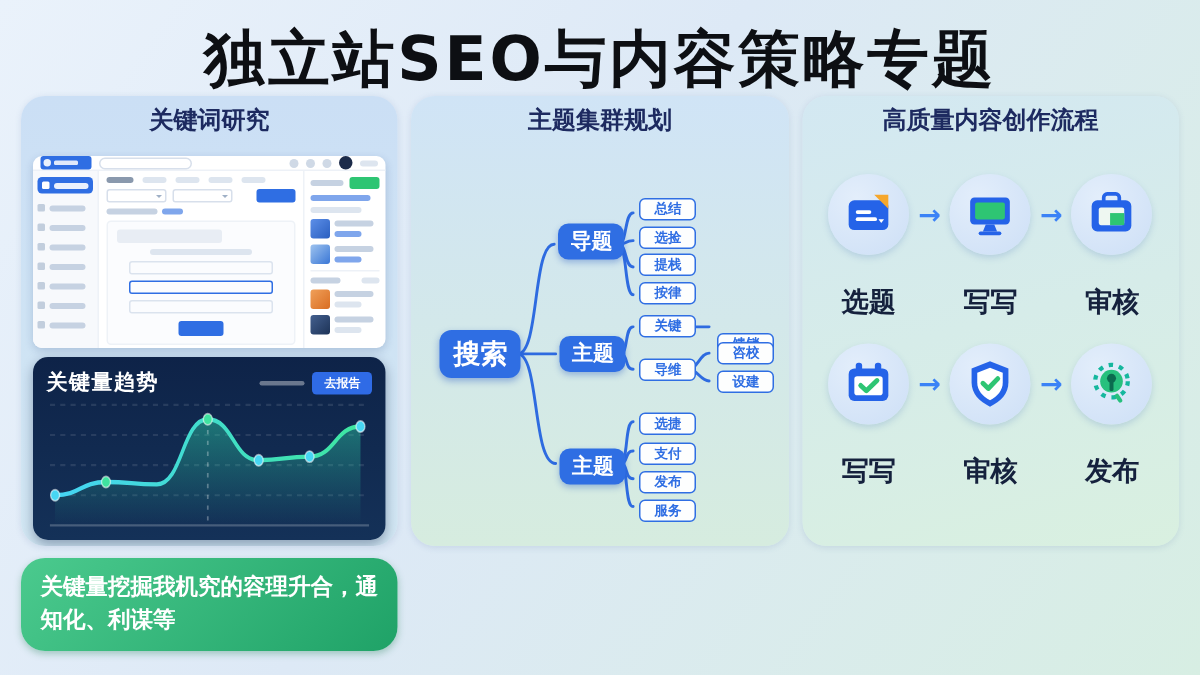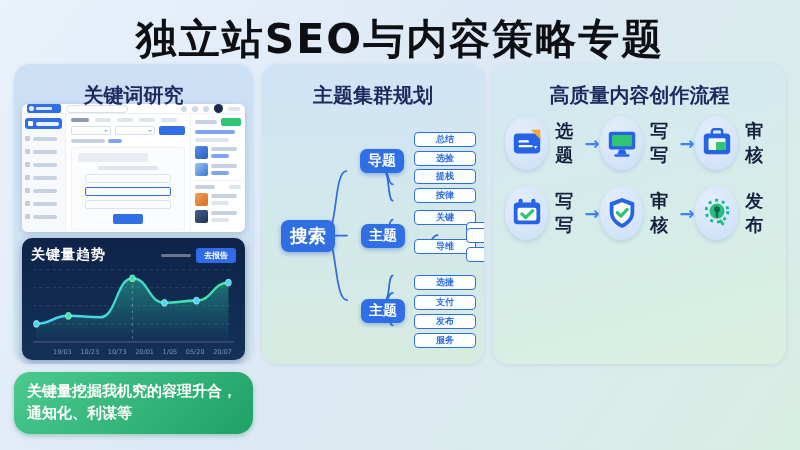--- a/index.html
+++ b/index.html
@@ -12,21 +12,21 @@
   .page-title {
     text-align:center; font-size:41px; font-weight:900; color:#0d0f13;
     letter-spacing:2px; padding-top:12px; height:62px;
   }
   .cols { display:flex; gap:9px; padding:0 14px; margin-top:2px; }
   .col { flex:1; display:flex; flex-direction:column; }
   .panel { height:300px; border-radius:16px; box-shadow:0 1px 4px rgba(80,110,160,.15); overflow:hidden; }
   .panel-kw { background:linear-gradient(180deg,#cbdff5,#d2e7f3); }
   .panel-mm { background:linear-gradient(180deg,#d0e4f6,#d6ecdf); }
   .panel-wf { background:linear-gradient(165deg,#d3e8f2,#d9f0e0); }
-  .panel h2 { text-align:center; font-size:20px; font-weight:800; color:#1d2a60; padding-top:18px; height:38px; }
+  .panel h2 { text-align:center; font-size:16px; font-weight:800; color:#1d2a60; padding-top:6px; height:38px; }
 
   
   .caption {
     margin-top:8px; border-radius:16px; padding:9px 13px;
     background:linear-gradient(135deg,#4bca8e,#1fa267);
     color:#fff; font-size:15px; font-weight:700; line-height:1.45;
     box-shadow:0 2px 5px rgba(40,130,90,.35);
   }
 
   
@@ -94,27 +94,27 @@
 
   
   .mindmap { position:relative; width:100%; height:262px; }
   .mindmap svg.wires { position:absolute; inset:0; width:100%; height:100%; }
   .mm-node { position:absolute; display:flex; align-items:center; justify-content:center; }
   .mm-root { left:19px; top:118px; width:54px; height:32px; background:#2f6ee3; color:#fff;
     font-size:18px; font-weight:800; border-radius:8px; box-shadow:0 2px 5px rgba(30,80,190,.4); }
   .mm-branch { width:44px; height:24px; background:#2f6ee3; color:#fff; font-size:14px; font-weight:800;
     border-radius:7px; box-shadow:0 2px 4px rgba(30,80,190,.35); }
   .mm-b1 { left:98px; top:47px; } .mm-b2 { left:99px; top:122px; } .mm-b3 { left:99px; top:197px; }
-  .mm-leaf { width:62px; height:15px; background:#fdfefe; border:1.5px solid #2f6ee3; color:#2f6ee3;
+  .mm-leaf { width:38px; height:15px; background:#fdfefe; border:1.5px solid #2f6ee3; color:#2f6ee3;
     font-size:9px; font-weight:800; border-radius:4px; }
   .l-c1 { left:152px; } .l-c2 { left:204px; }
 
   
   .wf { display:grid; grid-template-columns:1fr 16px 1fr 16px 1fr; row-gap:16px; padding:14px 12px 0; }
-  .wf-step { display:flex; flex-direction:row; align-items:center; gap:7px; }
+  .wf-step { display:flex; flex-direction:column; align-items:center; gap:19px; }
   .wf-circle { width:54px; height:54px; border-radius:50%; display:flex; align-items:center; justify-content:center;
     background:radial-gradient(circle at 35% 30%, #e3eefb, #cddff6); box-shadow:0 2px 4px rgba(90,130,190,.25); }
   .wf-label { font-size:18px; font-weight:800; color:#15213d; }
   .wf-arrow { align-self:start; margin-top:17px; text-align:center; color:#3b82f6; font-size:18px; font-weight:700; }
 </style>
 </head>
 <body>
 
 <div class="page-title">独立站SEO与内容策略专题</div>
 
@@ -271,29 +271,20 @@
                 <line x1="94" y1="8.719999999999999" x2="94" y2="58" stroke="rgba(255,255,255,.30)" stroke-dasharray="2 3"></line>
                 <path d="M5,44C19.833333333333336,44 19.833333333333336,37.84 34.66666666666667,37.84C49.50000000000001,37.84 49.50000000000001,38.959999999999994 64.33333333333334,38.959999999999994C79.16666666666667,38.959999999999994 79.16666666666667,8.719999999999999 94,8.719999999999999C108.83333333333334,8.719999999999999 108.83333333333334,27.759999999999998 123.66666666666667,27.759999999999998C138.5,27.759999999999998 138.5,26.080000000000002 153.33333333333334,26.080000000000002C168.16666666666669,26.080000000000002 168.16666666666669,12.080000000000005 183,12.080000000000005" fill="none" stroke="url(#lineG)" stroke-width="2" stroke-linecap="round"></path>
                 <circle cx="5" cy="44" r="2.6" fill="#47d6f3" stroke="rgba(255,255,255,.55)" stroke-width=".8"></circle>
                 <circle cx="34.66666666666667" cy="37.84" r="2.6" fill="#3fe3a0" stroke="rgba(255,255,255,.55)" stroke-width=".8"></circle>
                 <circle cx="94" cy="8.719999999999999" r="2.6" fill="#3fe3a0" stroke="rgba(255,255,255,.55)" stroke-width=".8"></circle>
                 <circle cx="123.66666666666667" cy="27.759999999999998" r="2.6" fill="#47d6f3" stroke="rgba(255,255,255,.55)" stroke-width=".8"></circle>
                 <circle cx="153.33333333333334" cy="26.080000000000002" r="2.6" fill="#47d6f3" stroke="rgba(255,255,255,.55)" stroke-width=".8"></circle>
                 <circle cx="183" cy="12.080000000000005" r="2.6" fill="#47d6f3" stroke="rgba(255,255,255,.55)" stroke-width=".8"></circle>
               </svg>
           </div>
-        </div>
-        <div class="xlabels">
-          <span>19/03</span>
-            <span>10/23</span>
-          <span>10/73</span>
-            <span>20/01</span>
-          <span>1/05</span>
-            <span>05/20</span>
-          <span>20/07</span>
         </div>
       </div>
     </section>
 
     <div class="caption">关键量挖掘我机究的容理升合，通知化、利谋等</div>
   </div>
 
   <div class="col">
     <section class="panel panel-mm">
       <h2>主题集群规划</h2>

